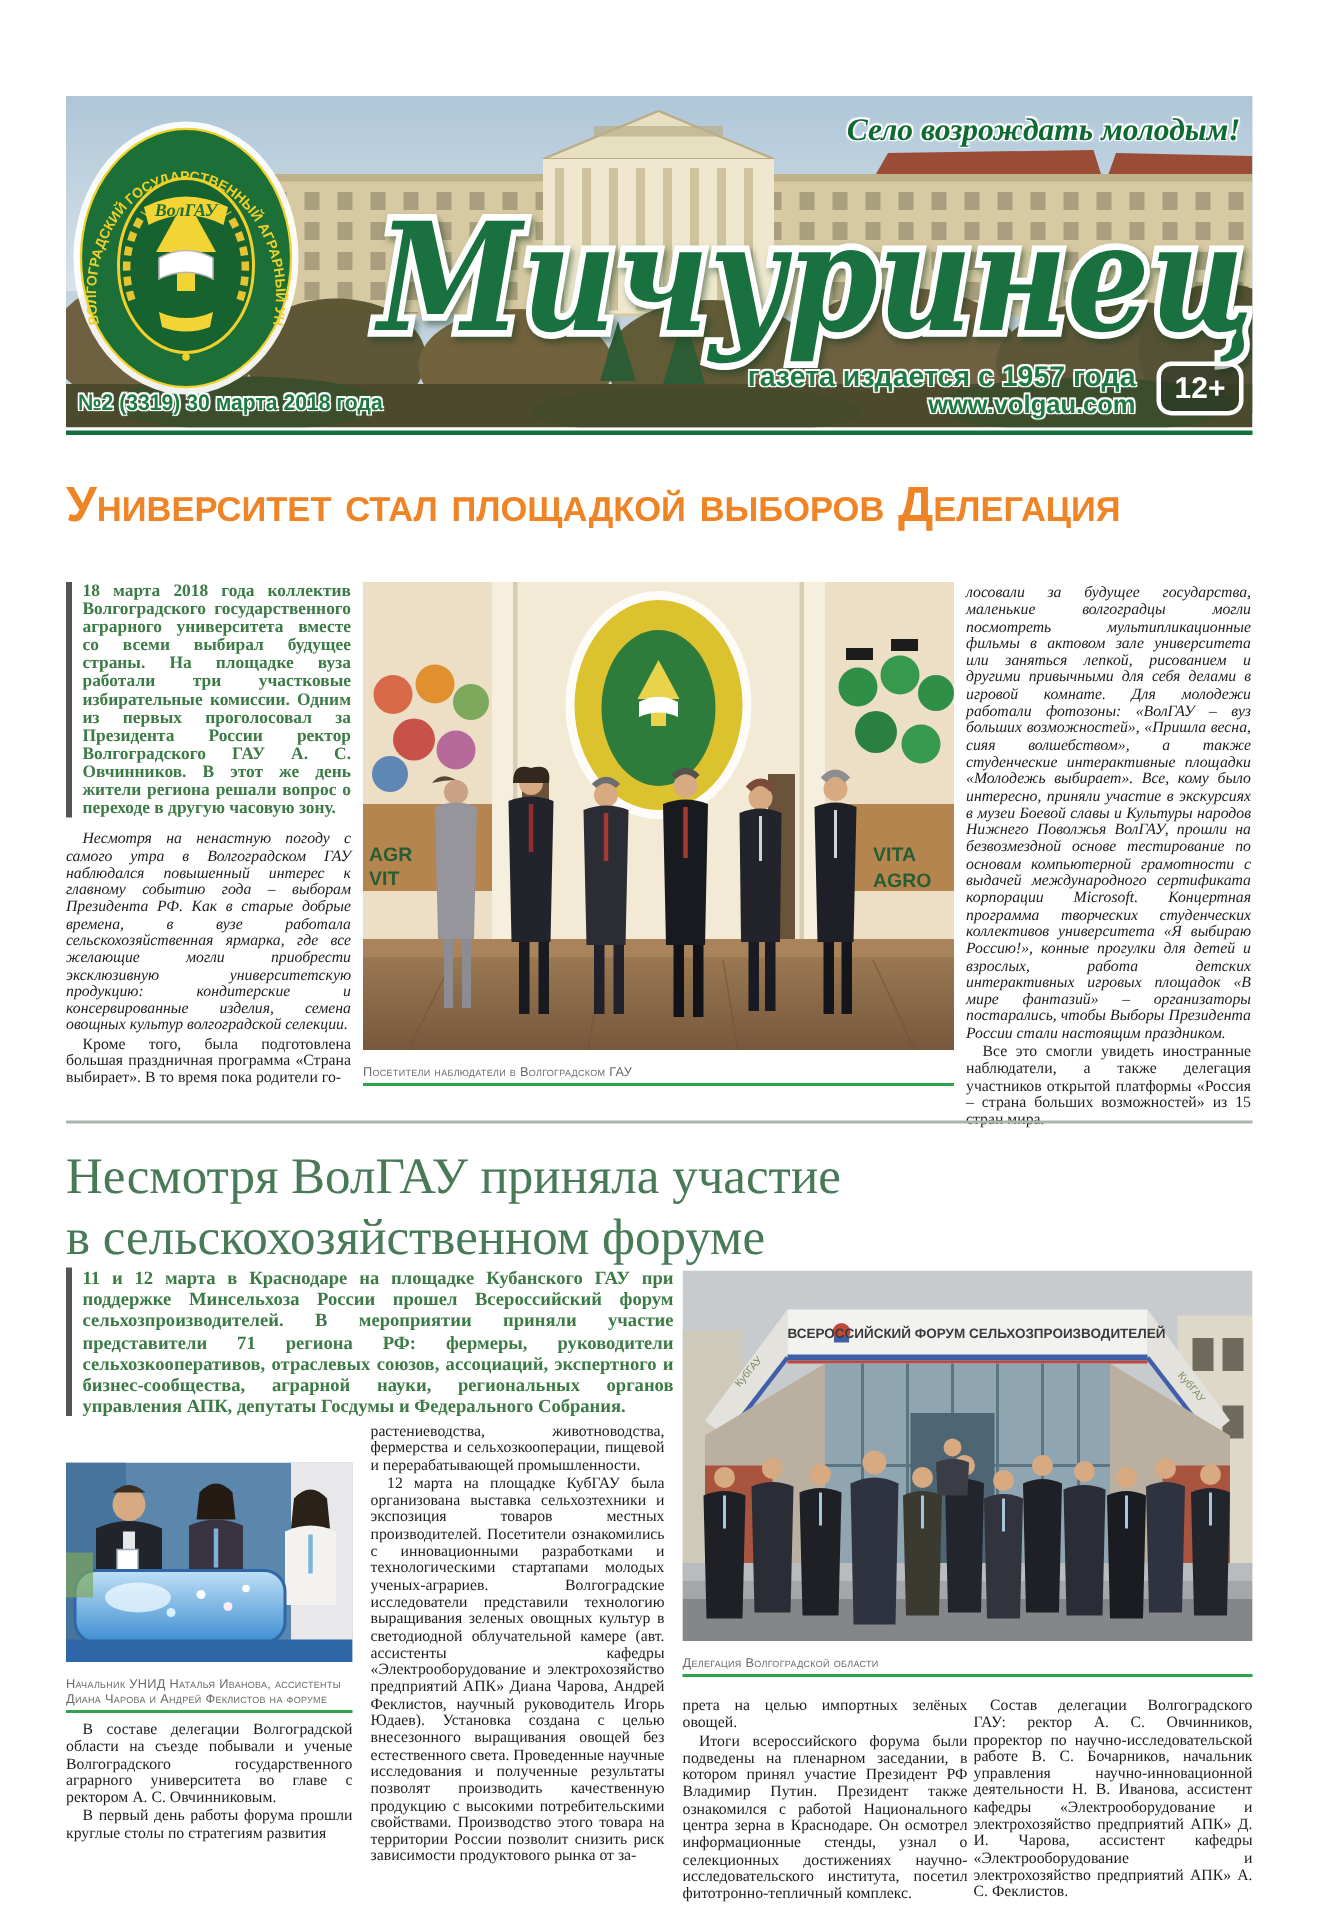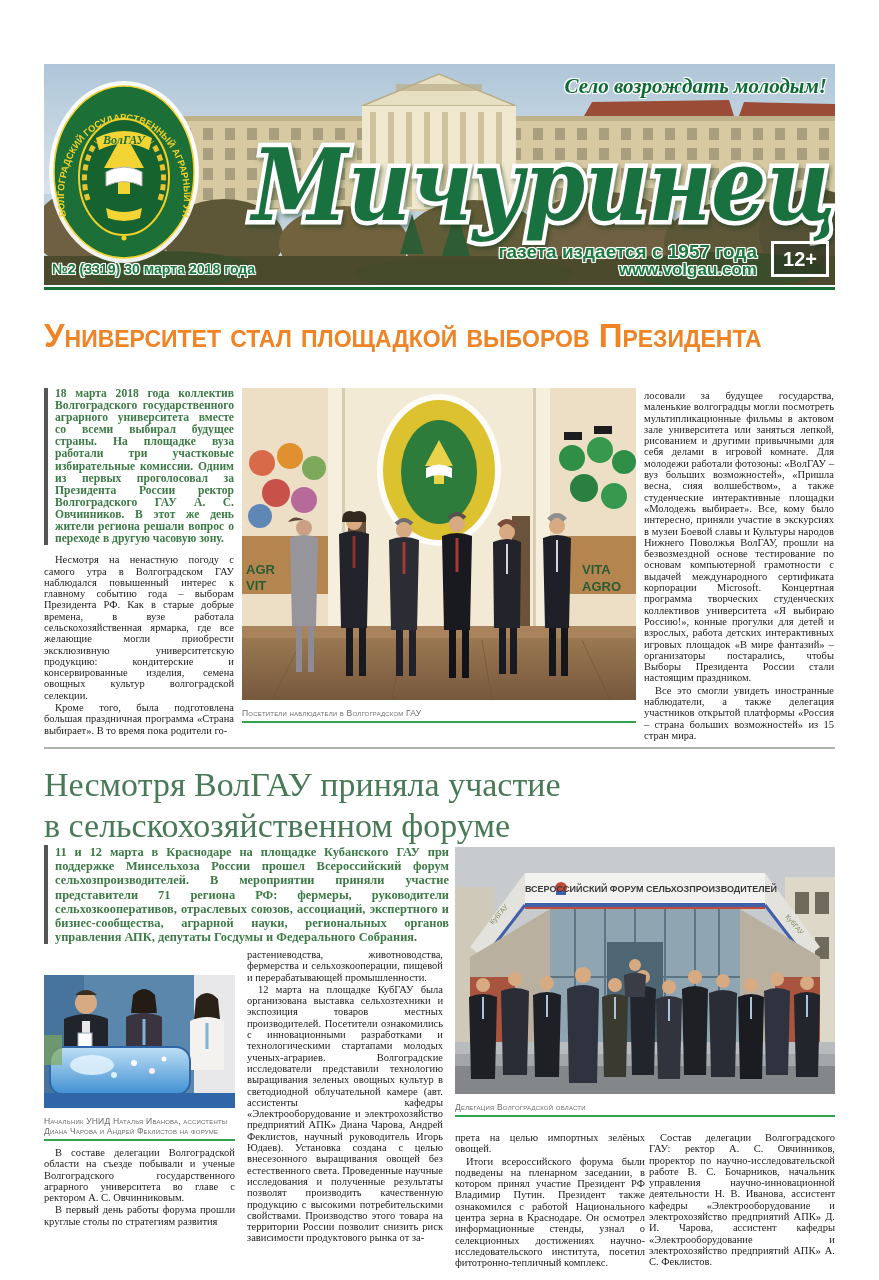--- a/index.html
+++ b/index.html
@@ -15,38 +15,38 @@
   .logo-wrap{position:absolute;left:4px;top:16px;}
   .title-wrap{position:absolute;left:200px;top:38px;}
   .issue-info{position:absolute;left:8px;bottom:8px;font-family:"Liberation Sans",sans-serif;font-weight:bold;
           font-size:15px;color:#1e7a40;transform:scaleX(.94);transform-origin:left;
           text-shadow:-1px -1px 0 #fff,1px -1px 0 #fff,-1px 1px 0 #fff,1px 1px 0 #fff,0 0 2px #fff;}
   .since-block{position:absolute;right:78px;bottom:6px;text-align:right;font-family:"Liberation Sans",sans-serif;
           font-weight:bold;color:#1e7a40;
           text-shadow:-1px -1px 0 #fff,1px -1px 0 #fff,-1px 1px 0 #fff,1px 1px 0 #fff,0 0 2px #fff;}
   .since-line{font-size:19px;line-height:16px;}
   .site-line{font-size:17px;line-height:19px;}
-  .age-badge{position:absolute;right:6px;bottom:8px;width:52px;height:30px;border:3px solid #fff;border-radius:0;
+  .age-badge{position:absolute;right:6px;bottom:8px;width:52px;height:30px;border:3px solid #fff;border-radius:10px;
           background:rgba(10,30,20,.28);color:#fff;font-family:"Liberation Sans",sans-serif;font-weight:bold;
           font-size:20px;display:flex;align-items:center;justify-content:center;}
 
   
   .headline1{position:absolute;left:44px;top:316px;width:791px;font-family:"Liberation Sans",sans-serif;
           font-weight:bold;font-size:33px;line-height:40px;color:#ee8425;font-variant:small-caps;white-space:nowrap;}
   .a1{position:absolute;left:44px;top:388px;width:791px;display:flex;gap:8px;}
   .a1 .col-narrow{width:190px;flex:0 0 190px;}
   .a1 .col-photo{width:394px;flex:0 0 394px;}
 
   .lead{font-weight:bold;color:#3c7a46;border-left:4px solid #555;padding-left:7px;text-align:justify;}
   .lead1{font-size:11.6px;line-height:12.1px;}
   .lead2{font-size:12.4px;line-height:14.2px;}
 
   .body-p{font-size:10.5px;line-height:11.3px;color:#1c1c1a;text-align:justify;margin:0 0 1px 0;text-indent:11px;}
   .body-p.no-indent{text-indent:0;}
-  .a1 .col-narrow .body-p:first-of-type{margin-top:9px;}
+  .a1 .col-narrow .body-p:first-of-type{margin-top:9px;font-style:italic;}
 
   .photo-caption{font-family:"Liberation Sans",sans-serif;font-variant:small-caps;font-size:8.5px;line-height:10px;
           color:#6b6b6b;letter-spacing:.2px;margin-top:4px;}
   .caption-rule{height:2px;background:#2fa44d;margin-top:3px;}
 
   .article-sep{position:absolute;left:44px;top:747px;width:791px;height:2px;background:#aab5ac;}
 
   
   .headline2{position:absolute;left:44px;top:764px;width:791px;font-family:"Liberation Serif",serif;
           font-size:34px;line-height:41px;color:#487a57;}
@@ -147,21 +147,21 @@
     <div class="slogan">Село возрождать молодым!</div>
     <div class="issue-info">№2 (3319) 30 марта  2018 года</div>
     <div class="since-block">
       <div class="since-line">газета издается с 1957 года</div>
       <div class="site-line">www.volgau.com</div>
     </div>
     <div class="age-badge">12+</div>
   </div>
   <div class="mast-rule"></div>
 
-  <div class="headline1">Университет стал площадкой выборов Президента</div>
+  <div class="headline1">Университет стал площадкой выборов Делегация</div>
 
   <div class="a1">
     <div class="col-narrow">
       <div class="lead lead1">18 марта 2018 года коллектив Волгоградского государственного аграрного университета вместе со всеми выбирал будущее страны. На площадке вуза работали три участковые избирательные комиссии. Одним из первых проголосовал за Президента России ректор Волгоградского ГАУ А. С. Овчинников. В этот же день жители региона решали вопрос о переходе в другую часовую зону.</div>
       <p class="body-p">Несмотря на ненастную погоду с самого утра  в Волгоградском ГАУ наблюдался повышенный интерес к главному событию года – выборам Президента РФ. Как в старые добрые времена, в вузе работала сельскохозяйственная ярмарка, где все желающие могли приобрести эксклюзивную университетскую продукцию: кондитерские и консервированные изделия, семена овощных культур волгоградской селекции.</p>
       <p class="body-p">Кроме того, была подготовлена большая праздничная программа «Страна выбирает». В то время пока родители го-</p>
     </div>
 
     <div class="col-photo">
       <svg width="394" height="312" viewBox="0 0 394 312">

